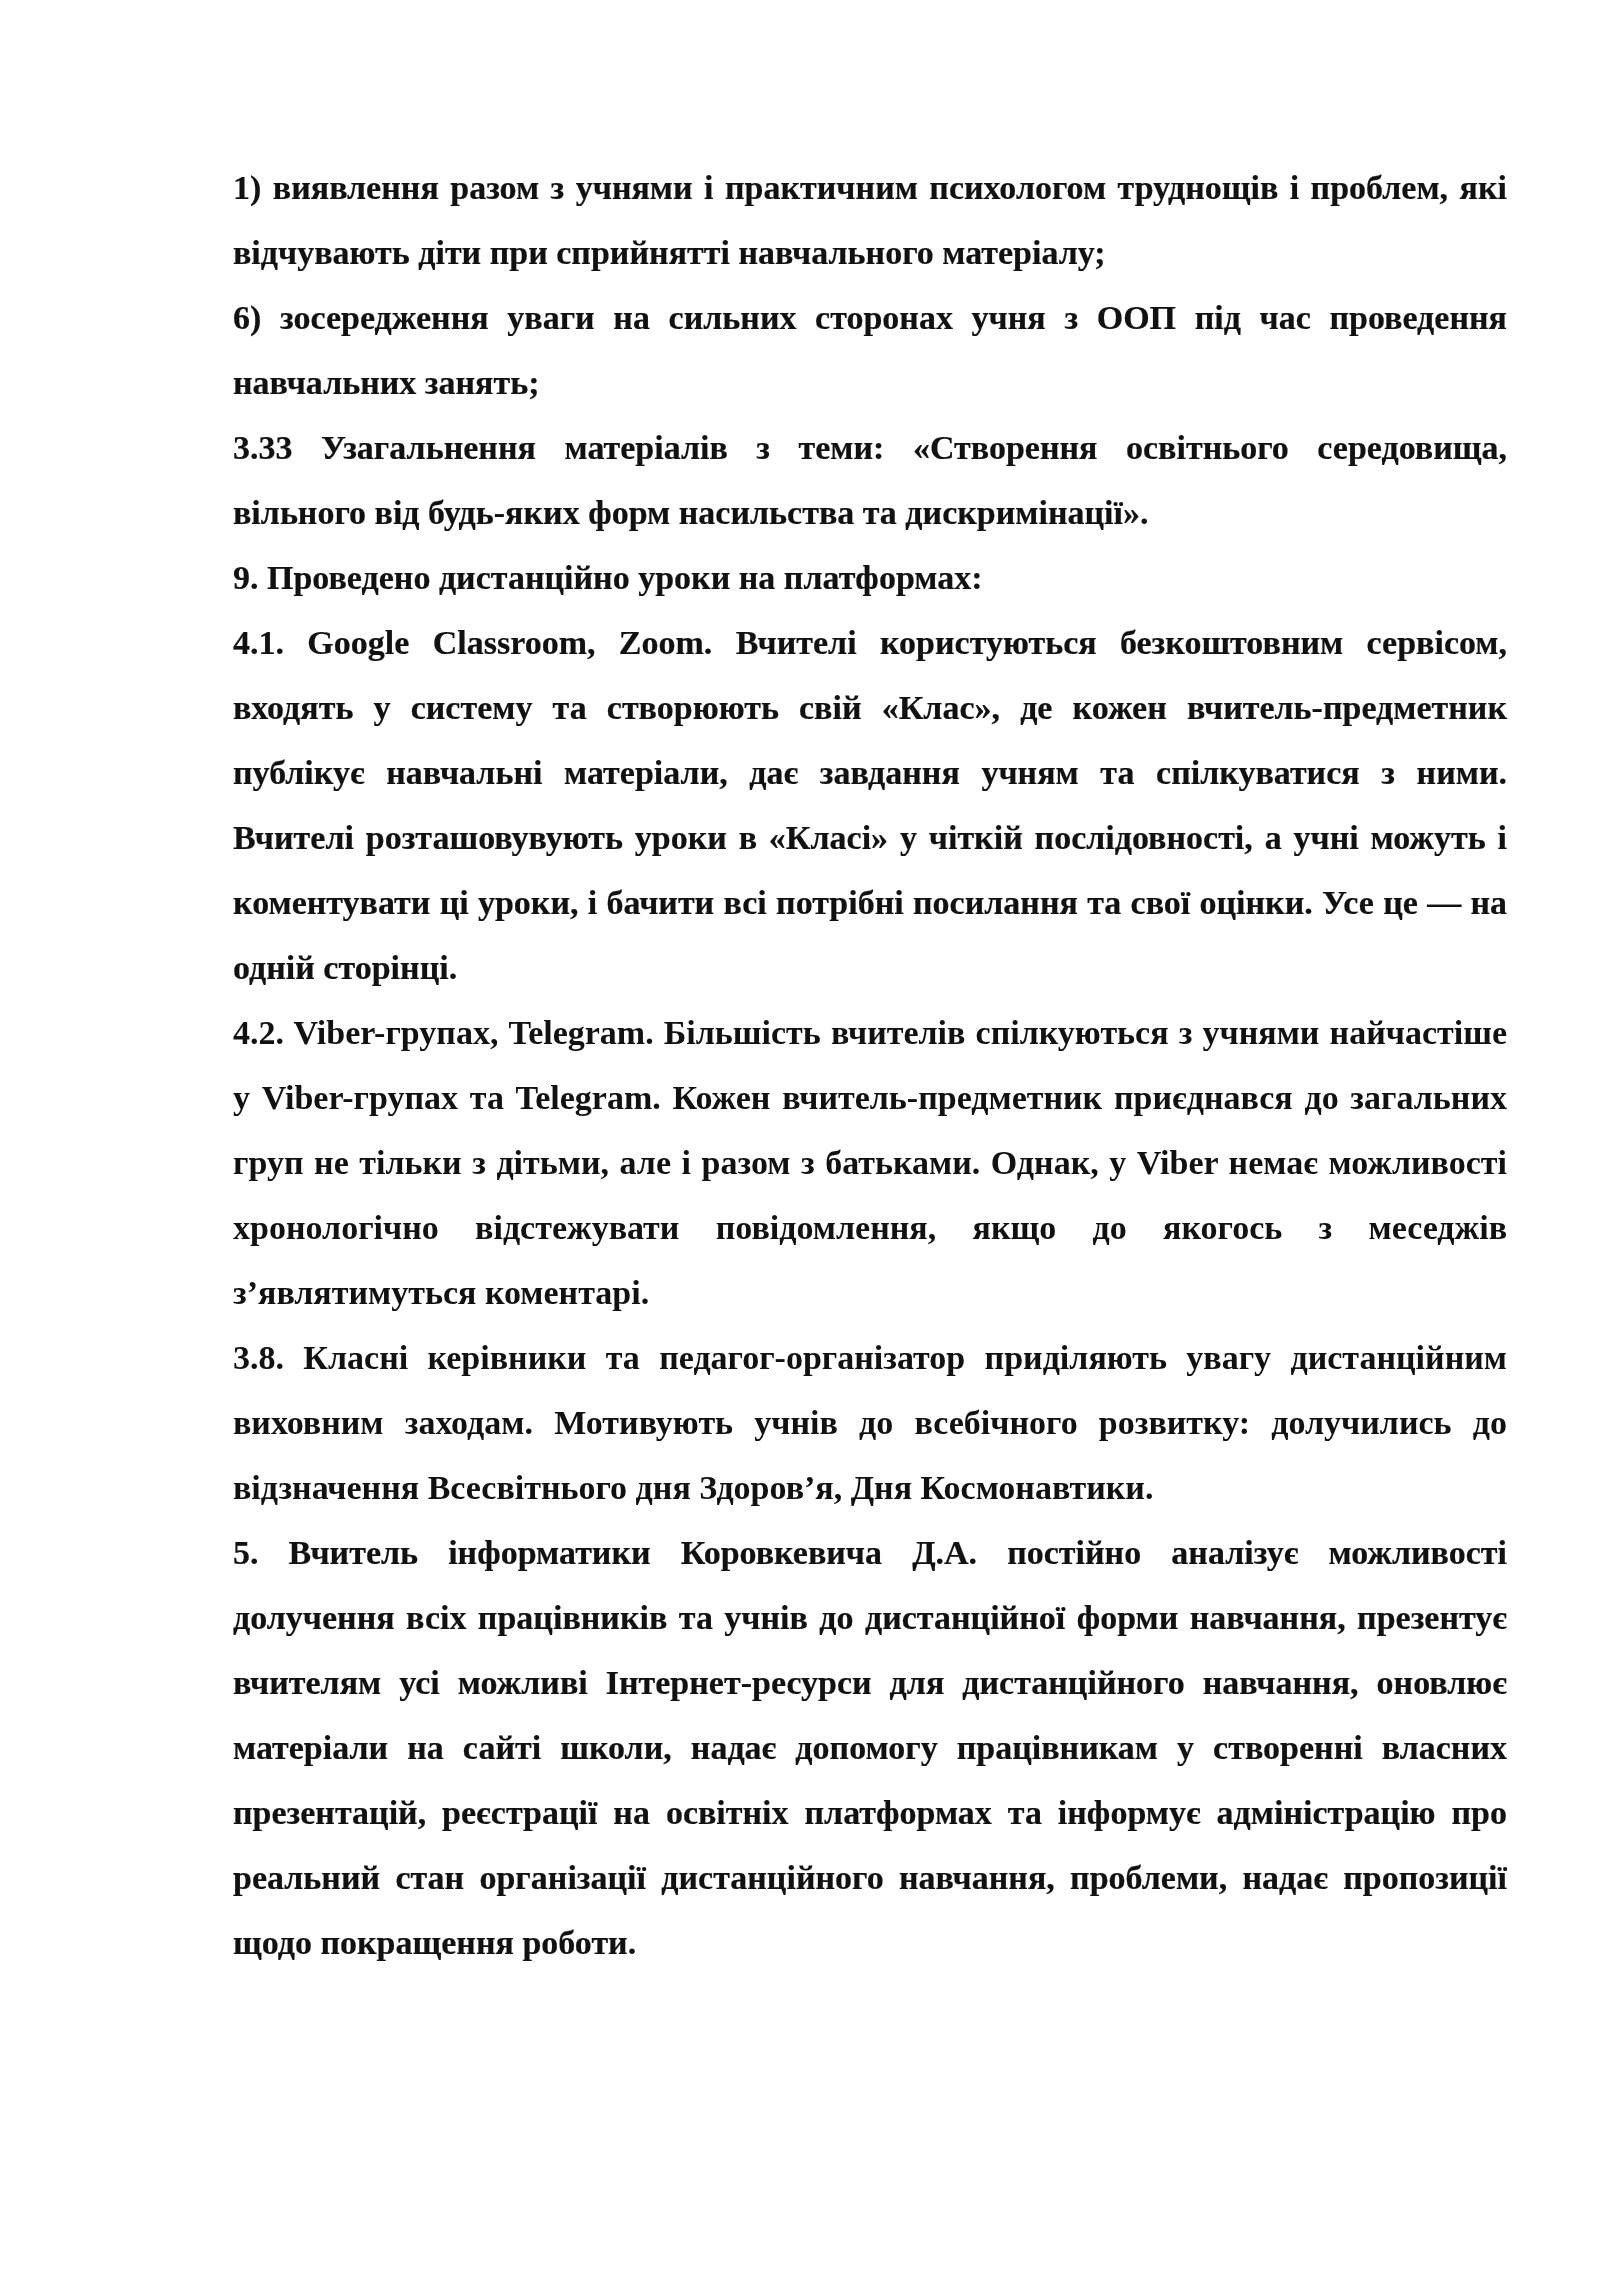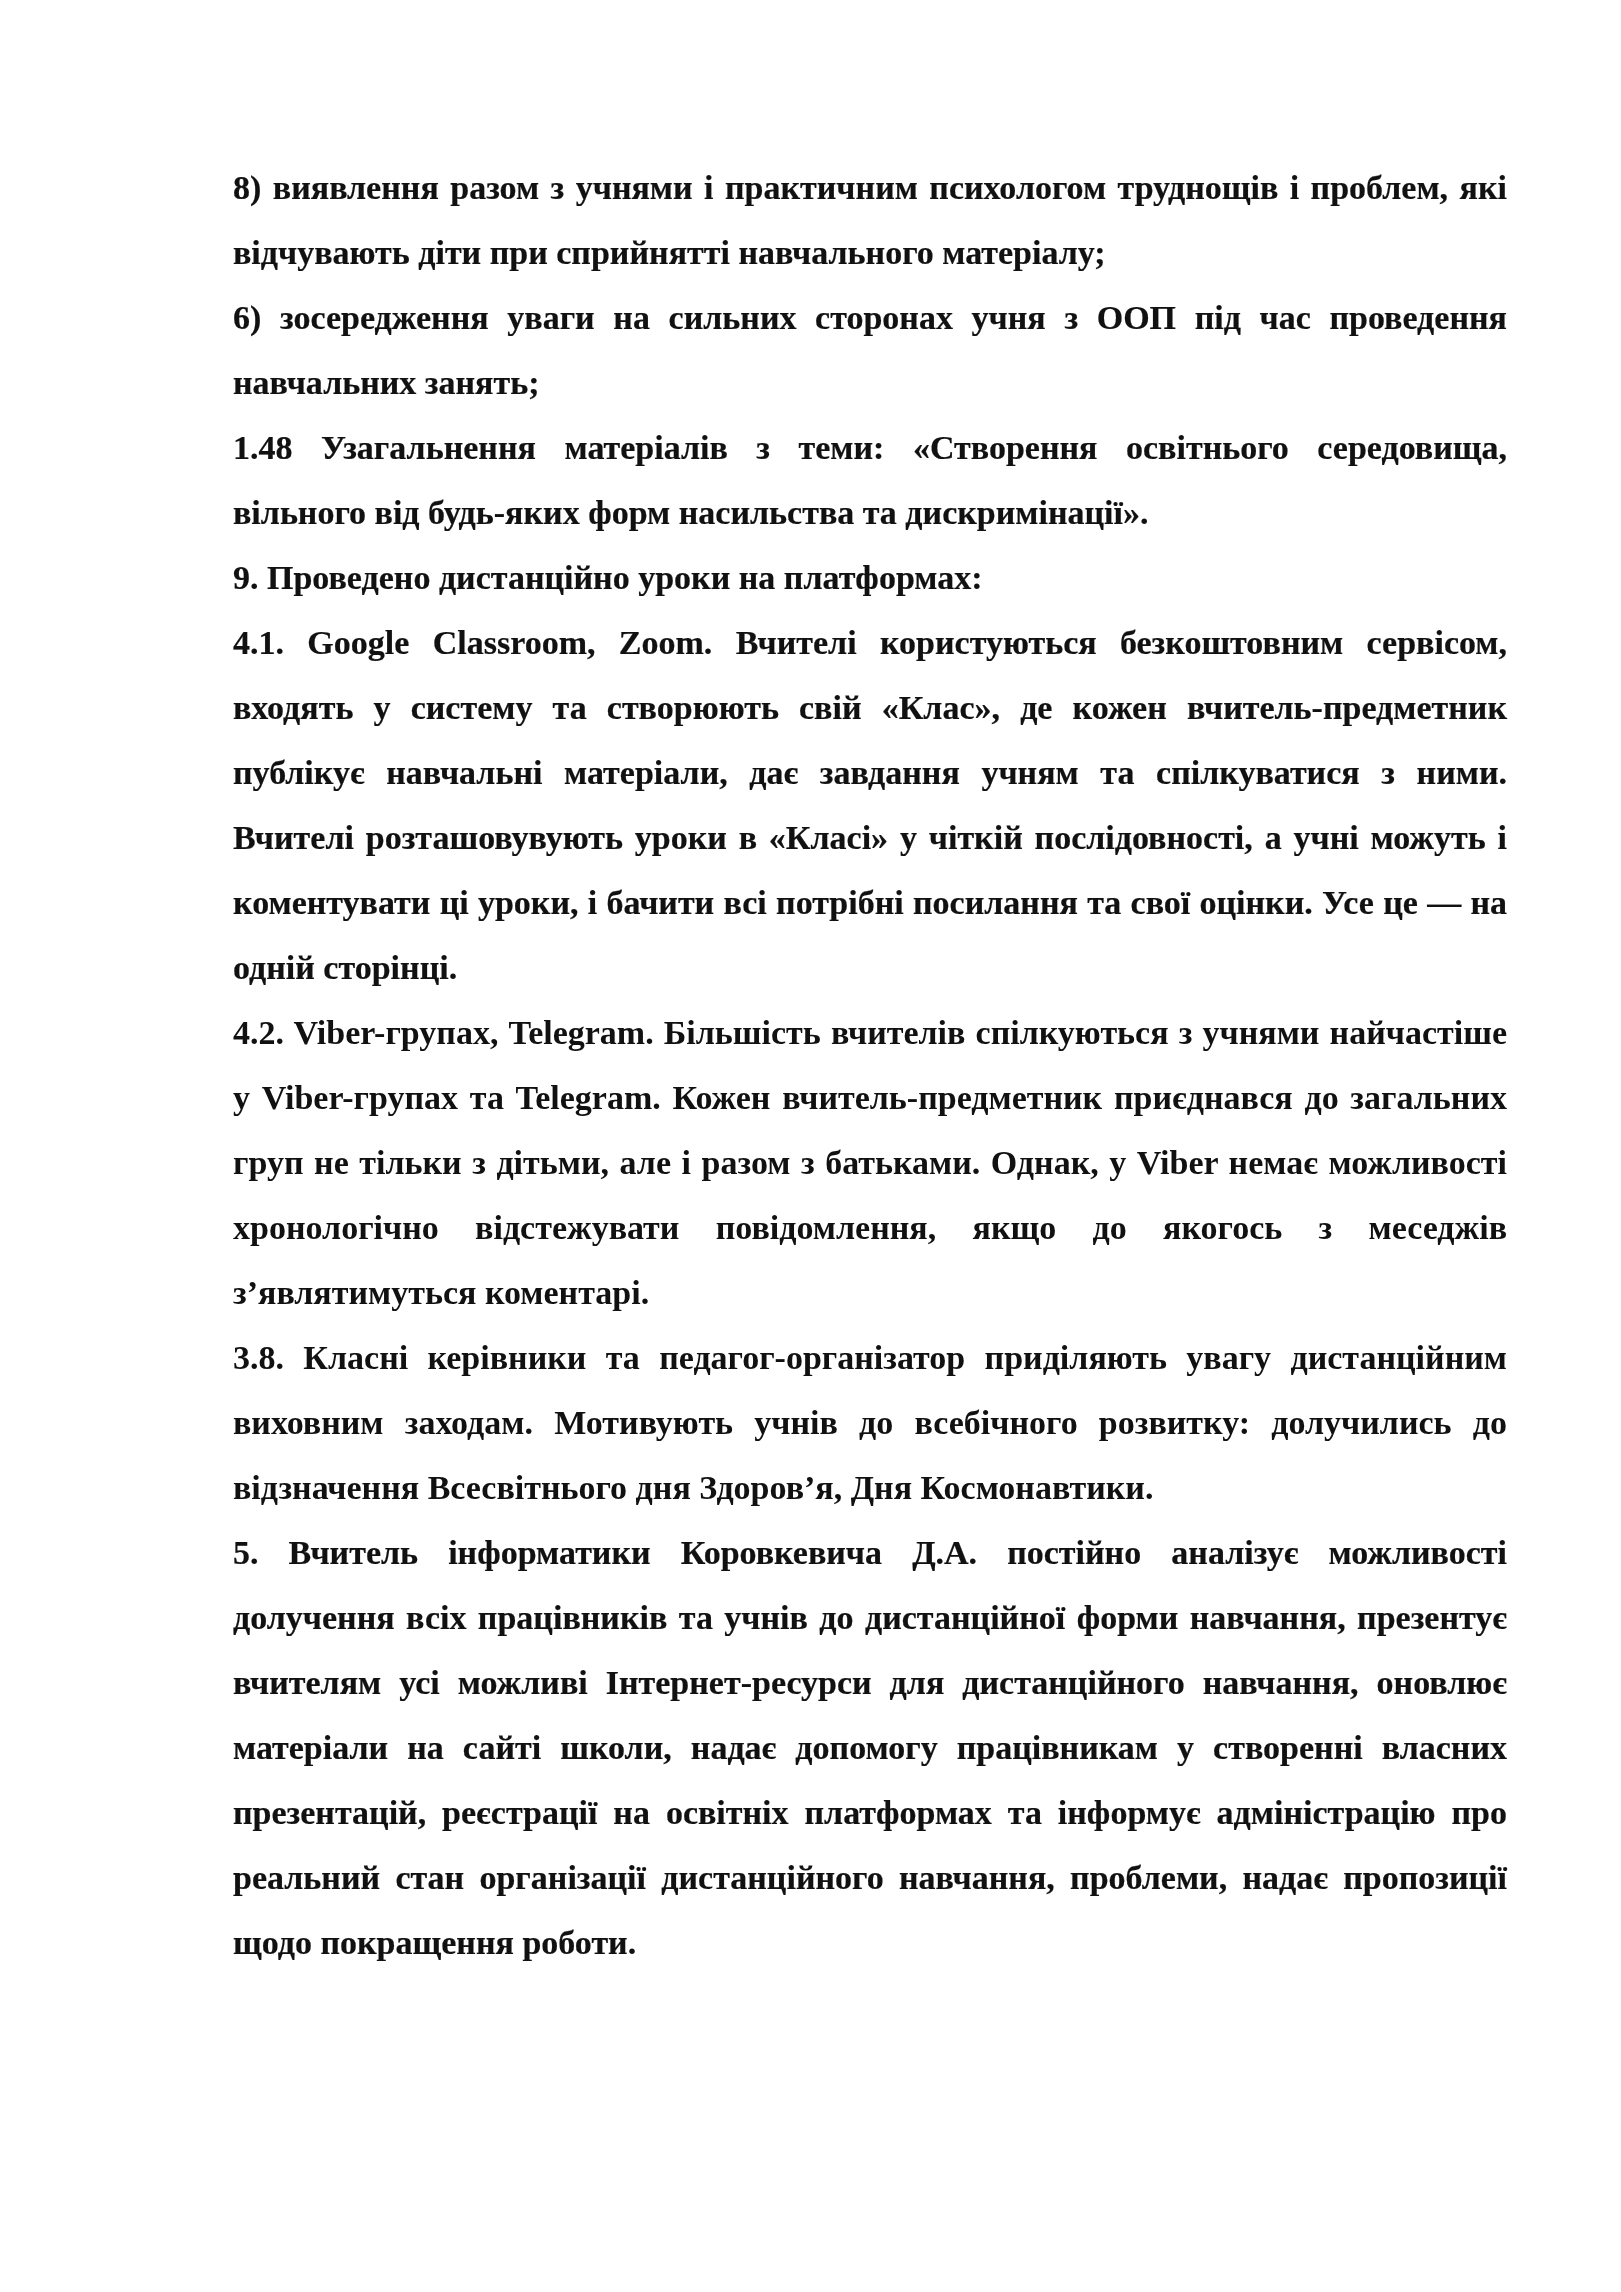--- a/index.html
+++ b/index.html
@@ -15,22 +15,22 @@
       line-height: 65px;
     }
     .para { margin: 0; text-align: justify; }
     .bold { font-weight: bold; -webkit-text-stroke: 0.2px #111; }
     .normal { font-weight: bold; }
   </style>
 </head>
 <body>
 
 <div class="page">
-  <p class="para bold">8) виявлення разом з учнями і практичним психологом труднощів і проблем, які відчувають діти при сприйнятті навчального матеріалу;</p>
+  <p class="para bold">1) виявлення разом з учнями і практичним психологом труднощів і проблем, які відчувають діти при сприйнятті навчального матеріалу;</p>
   <p class="para bold">6) зосередження уваги на сильних сторонах учня з ООП під час проведення навчальних занять;</p>
-  <p class="para bold">1.48 Узагальнення матеріалів з теми: «Створення освітнього середовища, вільного від будь-яких форм насильства та дискримінації».</p>
+  <p class="para bold">3.33 Узагальнення матеріалів з теми: «Створення освітнього середовища, вільного від будь-яких форм насильства та дискримінації».</p>
   <p class="para bold">9. Проведено дистанційно уроки на платформах:</p>
   <p class="para bold">4.1. Google Classroom, Zoom. Вчителі користуються безкоштовним сервісом, входять у систему та створюють свій «Клас», де кожен вчитель-предметник публікує навчальні матеріали, дає завдання учням та спілкуватися з ними. Вчителі розташовувують уроки в «Класі» у чіткій послідовності, а учні можуть і коментувати ці уроки, і бачити всі потрібні посилання та свої оцінки. Усе це — на одній сторінці.</p>
   <p class="para normal">4.2. Viber-групах, Telegram. Більшість вчителів спілкуються з учнями найчастіше у Viber-групах та Telegram. Кожен вчитель-предметник приєднався до загальних груп не тільки з дітьми, але і разом з батьками. Однак, у Viber немає можливості хронологічно відстежувати повідомлення, якщо до якогось з меседжів з’являтимуться коментарі.</p>
   <p class="para normal">3.8. Класні керівники та педагог-організатор приділяють увагу дистанційним виховним заходам. Мотивують учнів до всебічного розвитку: долучились до відзначення Всесвітнього дня Здоров’я, Дня Космонавтики.</p>
   <p class="para bold">5. Вчитель інформатики Коровкевича Д.А. постійно аналізує можливості долучення всіх працівників та учнів до дистанційної форми навчання, презентує вчителям усі можливі Інтернет-ресурси для дистанційного навчання, оновлює матеріали на сайті школи, надає допомогу працівникам у створенні власних презентацій, реєстрації на освітніх платформах та інформує адміністрацію про реальний стан організації дистанційного навчання, проблеми, надає пропозиції щодо покращення роботи.</p>
 </div>
 
 
 </body></html>

